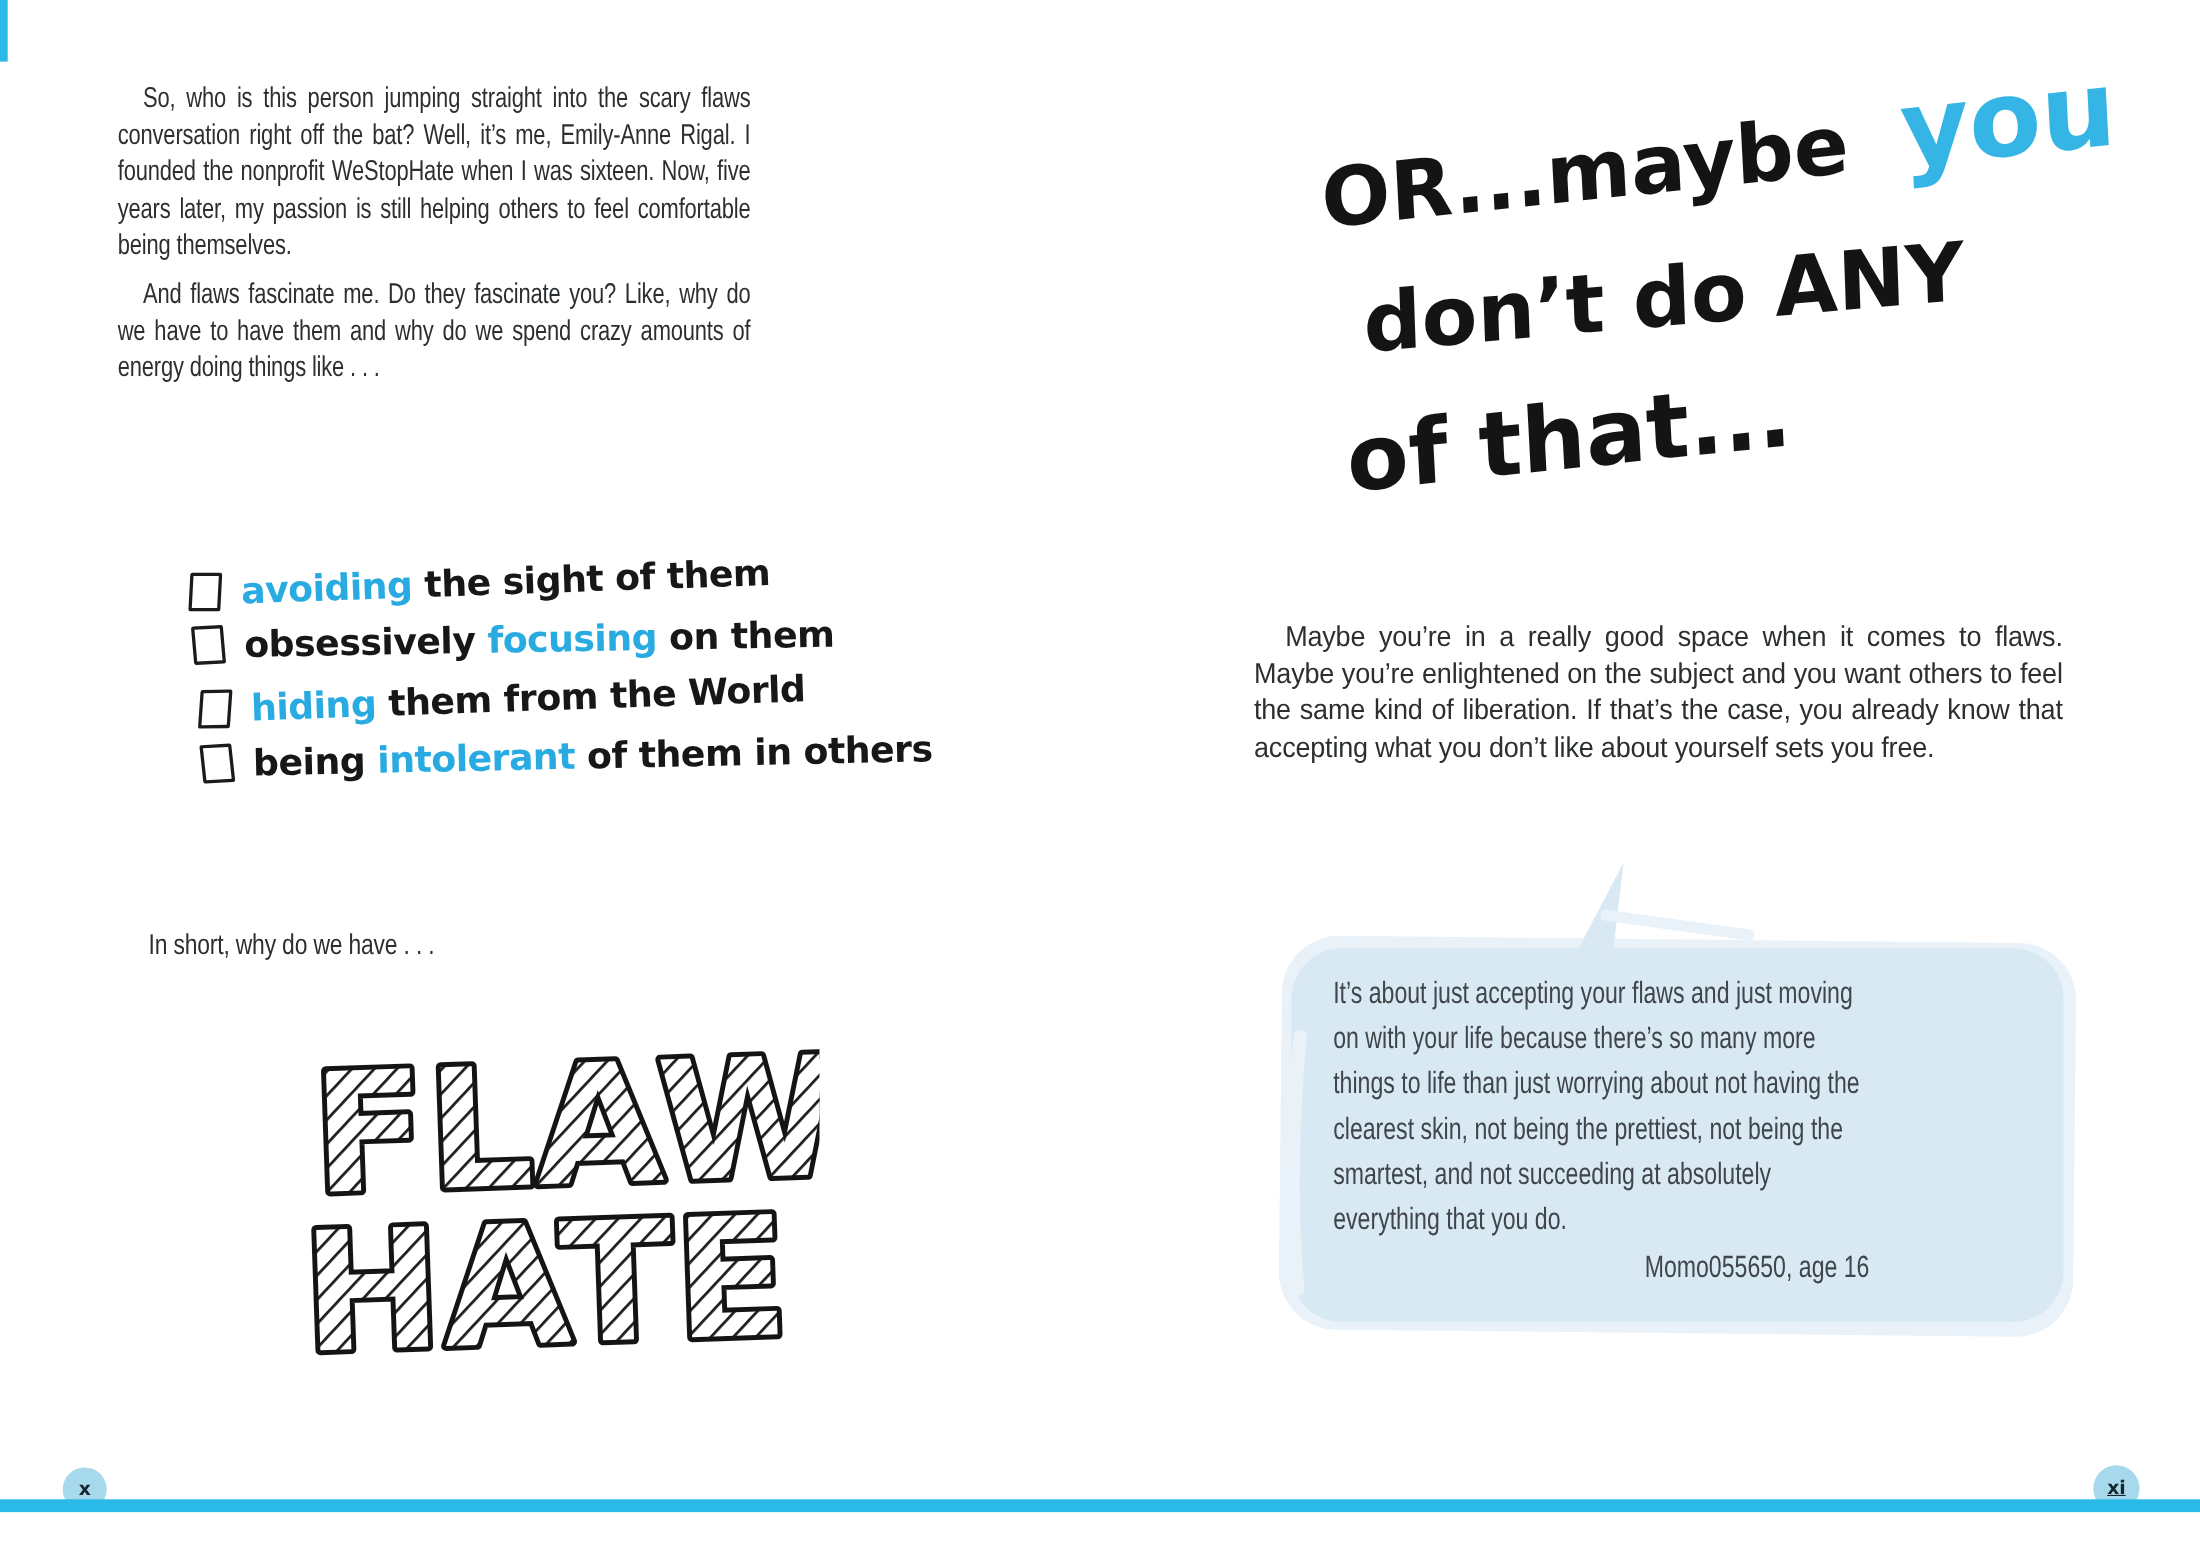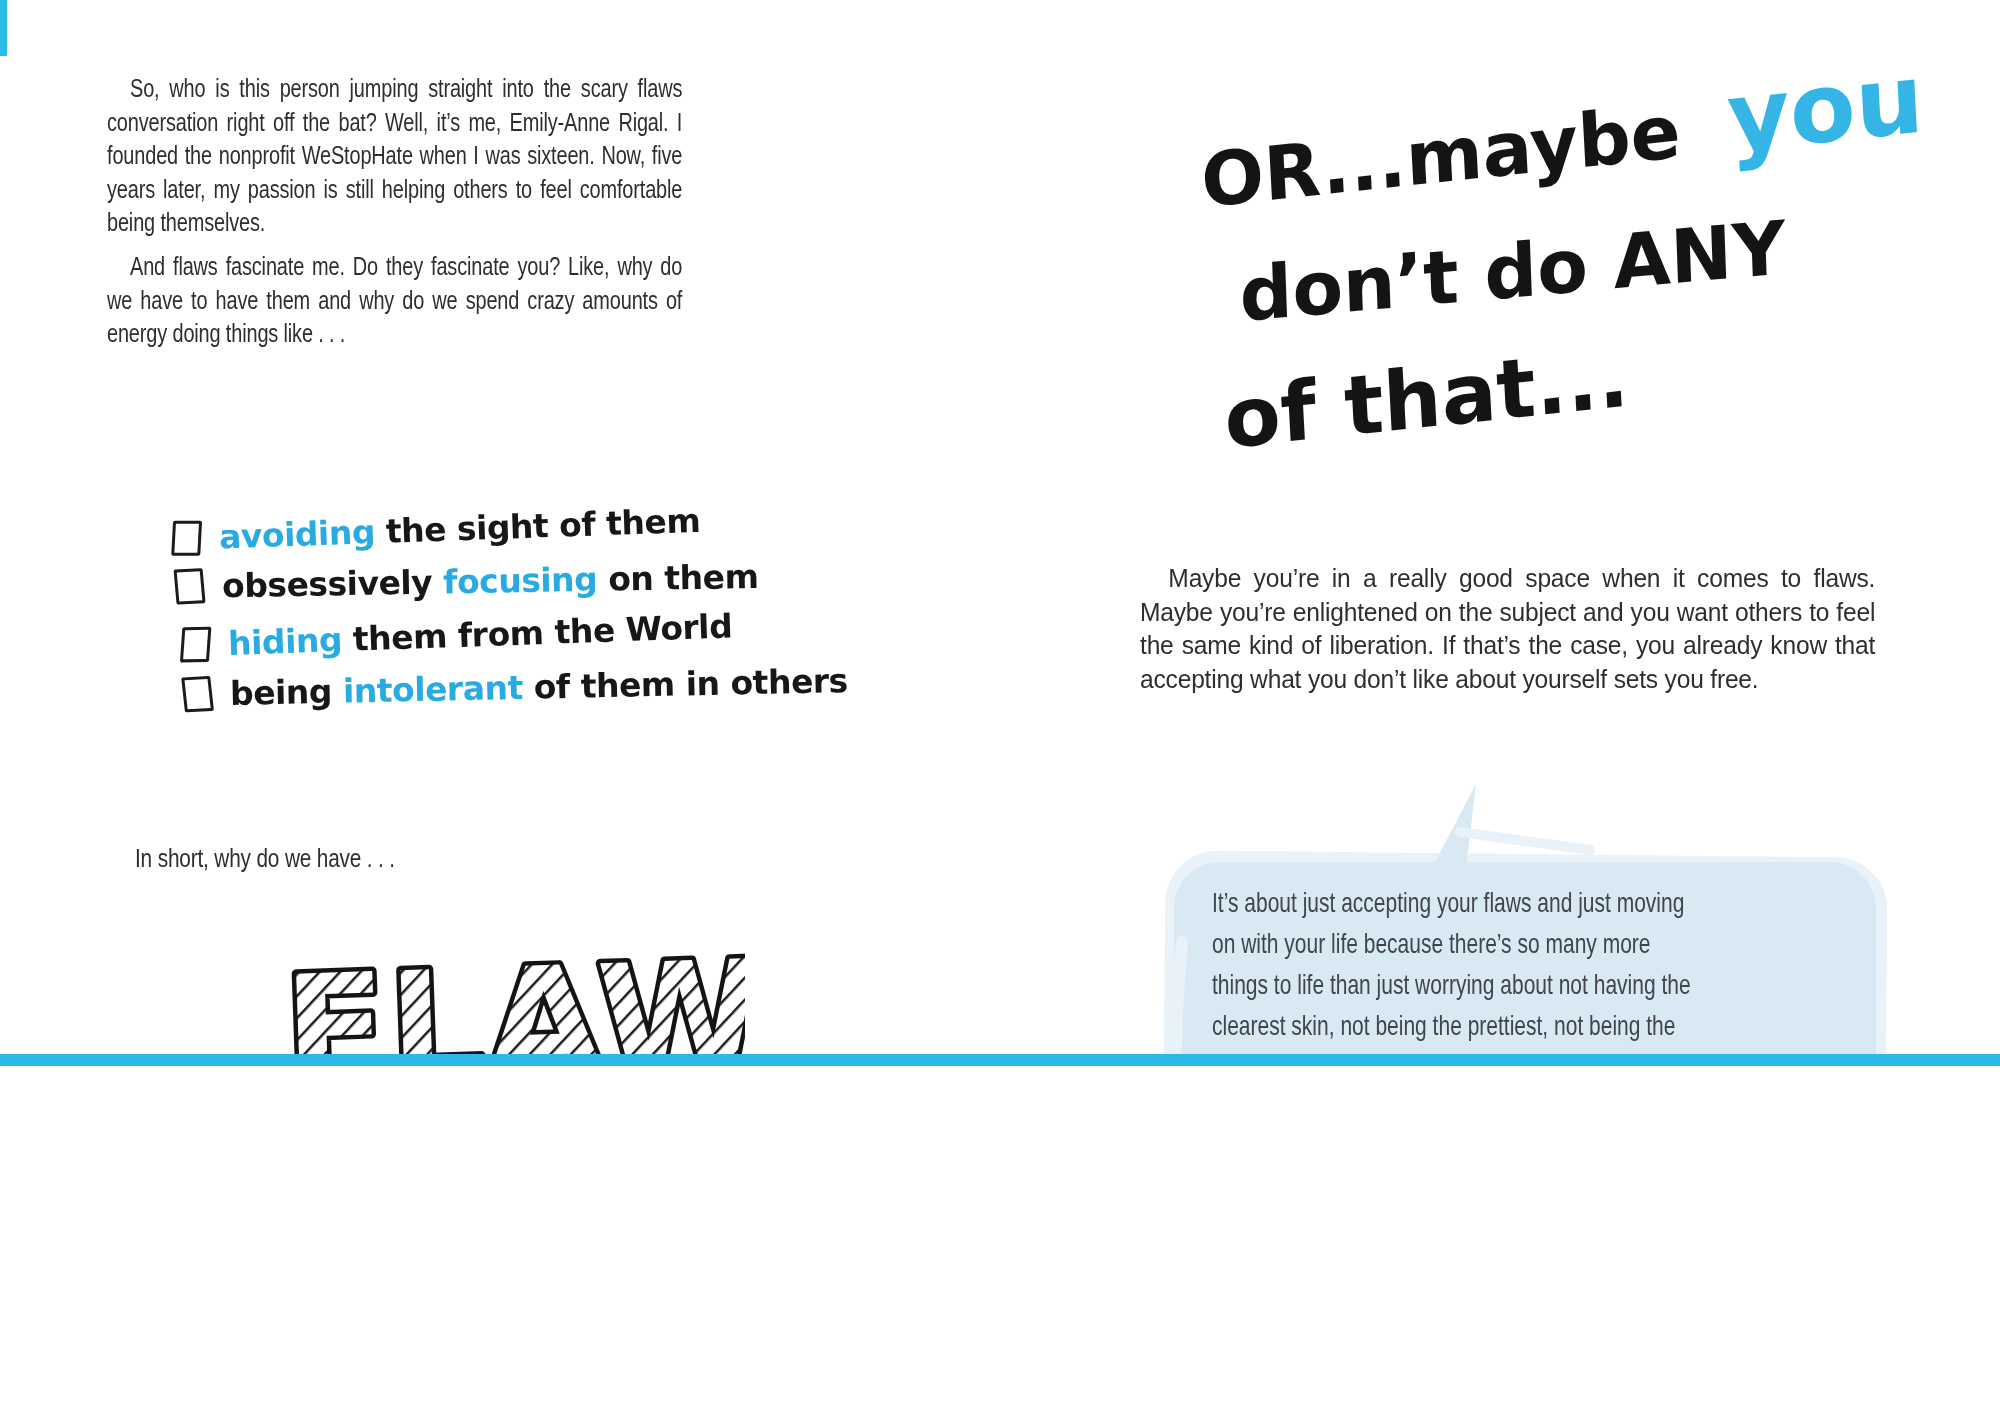--- a/index.html
+++ b/index.html
@@ -1,16 +1,16 @@
 <!DOCTYPE html>
 <html><head>
 <meta charset="utf-8">
 <style>
   html,body{margin:0;padding:0;background:#ffffff;}
-  .spread{position:relative;width:2000px;height:1066px;background:#ffffff;overflow:hidden;
+  .spread{position:relative;width:2000px;height:1375px;background:#ffffff;overflow:hidden;
           font-family:"Liberation Sans", sans-serif;color:#2b2e30;}
   .abs{position:absolute;}
 
   
   .bodytext{font-size:26px;line-height:33.6px;text-align:justify;color:#2c2f31;
             transform-origin:left top;letter-spacing:-0.2px;}
   .indent{text-indent:30px;}
 
   
   .hand{font-family:"DejaVu Sans", cursive;font-weight:700;color:#171717;}

